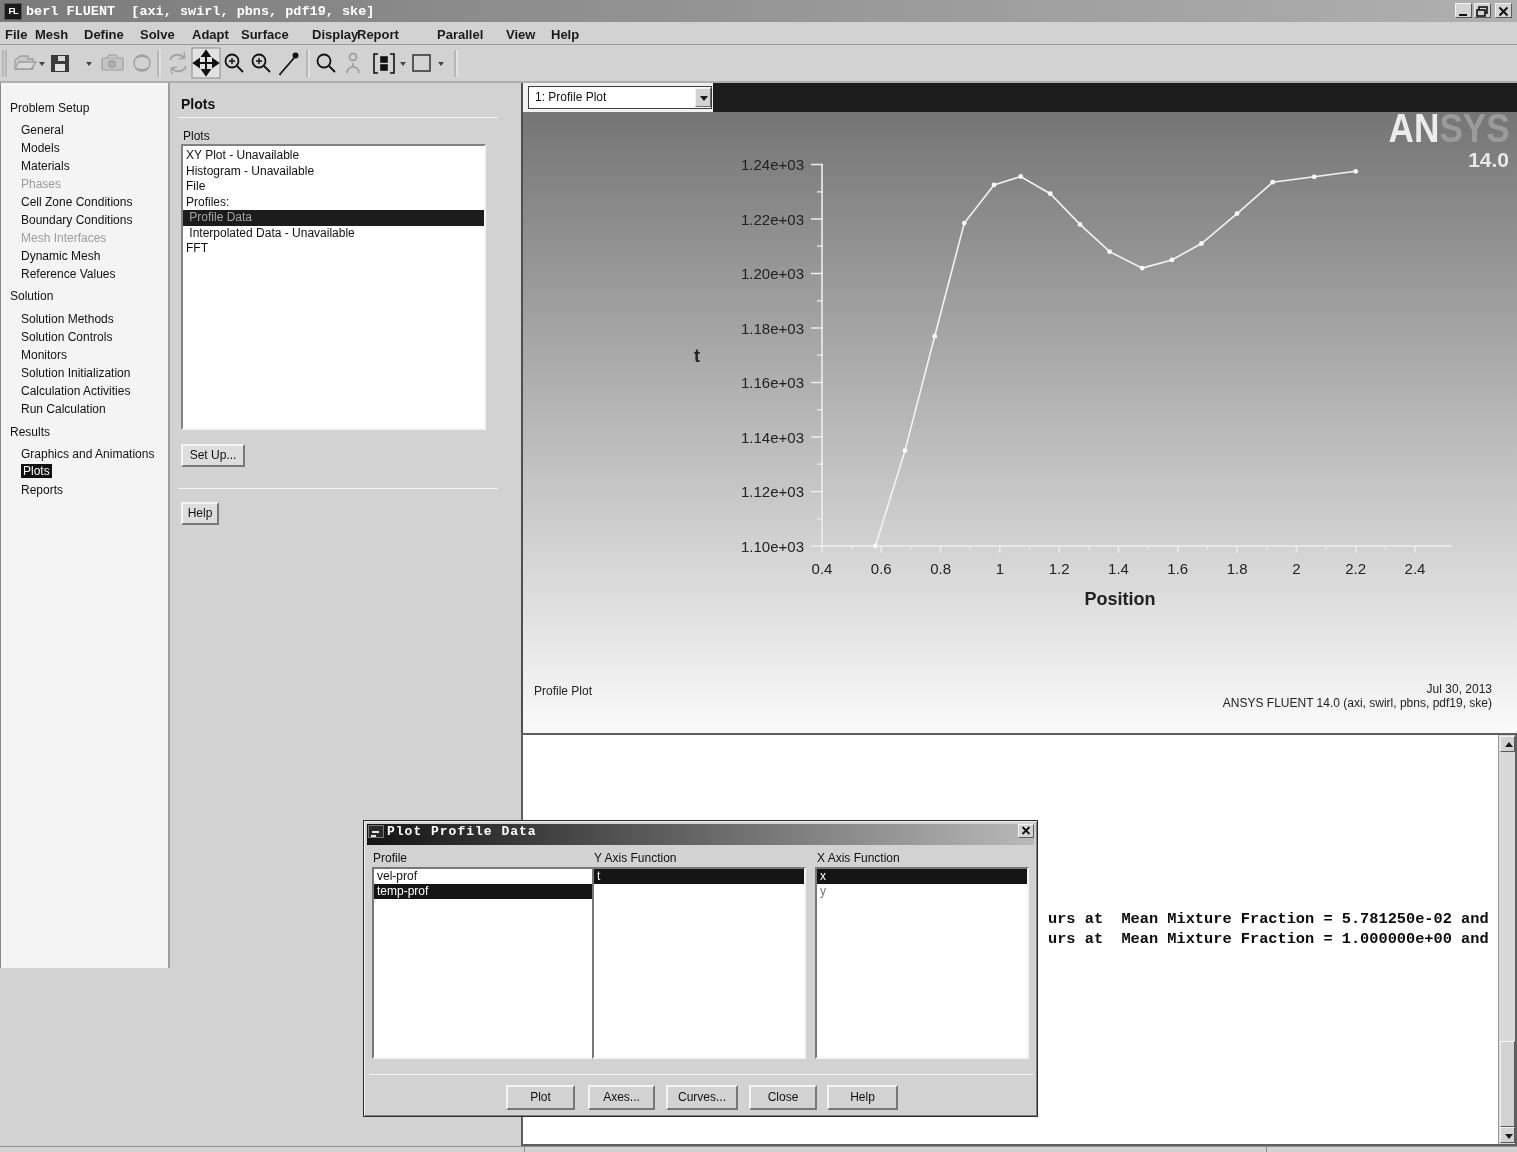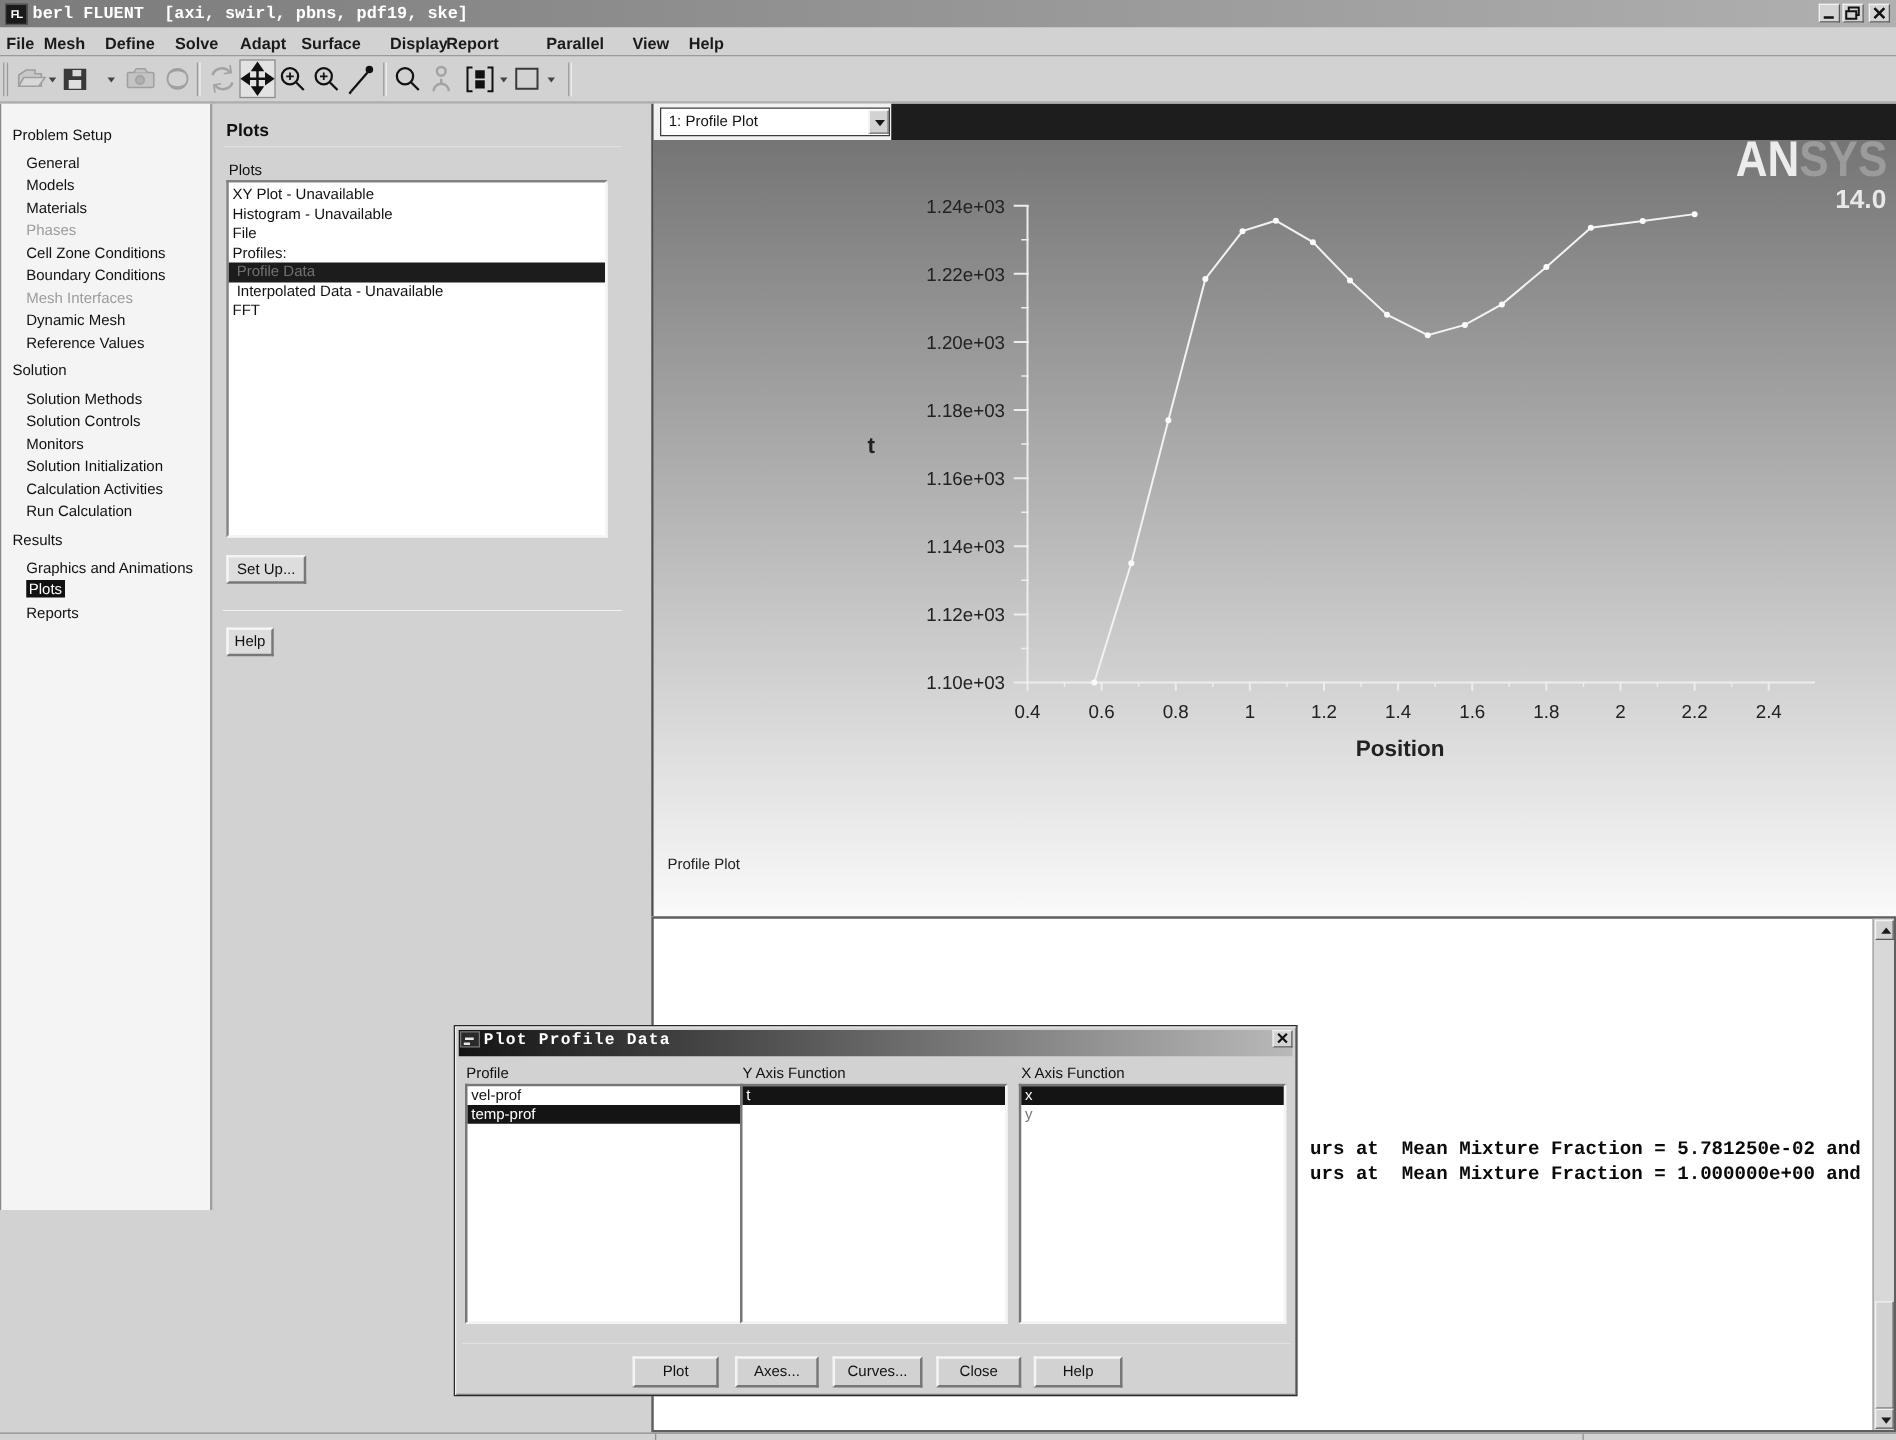--- a/index.html
+++ b/index.html
@@ -41,21 +41,21 @@
   
   #midpanel { left:172px; top:83px; width:349px; height:1069px; background:#d2d2d2; }
   #midtitle { left:9px; top:13px; font:700 14px "Liberation Sans",sans-serif; color:#111; }
   .hline { position:absolute; height:1px; background:#9a9a9a; border-bottom:1px solid #f2f2f2; }
   #midlabel { left:11px; top:46px; font:12px "Liberation Sans",sans-serif; color:#111; }
   #midlist { left:9px; top:61px; width:305px; height:286px; background:#ffffff;
     border-top:2px solid #828282; border-left:2px solid #828282;
     border-bottom:2px solid #f5f5f5; border-right:2px solid #f5f5f5;
     font:12px "Liberation Sans",sans-serif; color:#111; padding-top:2px; }
   .mrow { height:15.5px; line-height:15.5px; padding-left:3px; white-space:nowrap; }
-  .mrowsel { background:#1c1c1c; color:#8b5cf6; }
+  .mrowsel { background:#1c1c1c; color:#a3a3a3; }
   .btn { position:absolute; background:#bef264;
     border-top:2px solid #f4f4f4; border-left:2px solid #f4f4f4;
     border-right:2px solid #787878; border-bottom:2px solid #787878;
     font:12px "Liberation Sans",sans-serif; color:#111; text-align:center; }
 
   
   #gwin { left:521px; top:83px; width:996px; height:650px; background:#efefef;
     border-left:2px solid #4f4f4f; }
   #gtopstrip { left:0; top:0; width:996px; height:29px; background:#f1f1f1; }
   #gblack { left:190px; top:0; width:804px; height:29px; background:#1d1d1d; }
@@ -347,20 +347,21 @@
             <text x="714.1" y="462">1.8</text>
             <text x="773.4" y="462">2</text>
             <text x="832.7" y="462">2.2</text>
             <text x="892.0" y="462">2.4</text>
           </g>
           <text x="171" y="250" font-size="18" font-weight="bold">t</text>
           <text x="597" y="493" font-size="18" font-weight="bold" text-anchor="middle">Position</text>
         </g>
       </svg>
       <div class="abs" id="gfoot1">Profile Plot</div>
+      <div class="abs" id="gfoot2">Jul 30, 2013<br>ANSYS FLUENT 14.0 (axi, swirl, pbns, pdf19, ske)</div>
     </div>
   </div>
 
   <div class="abs" id="console">
     <div class="cfrag" style="left:525px; top:175px;">urs at  Mean Mixture Fraction = 5.781250e-02 and</div>
     <div class="cfrag" style="left:525px; top:195px;">urs at  Mean Mixture Fraction = 1.000000e+00 and</div>
     <div class="abs" id="cscroll">
       <div class="sarrow" style="top:1px;">
           <div style="position:absolute;left:3.5px;top:5px;width:0;height:0;border-left:4px solid transparent;border-right:4px solid transparent;border-bottom:5px solid #1a1a1a;"></div>
         </div>

